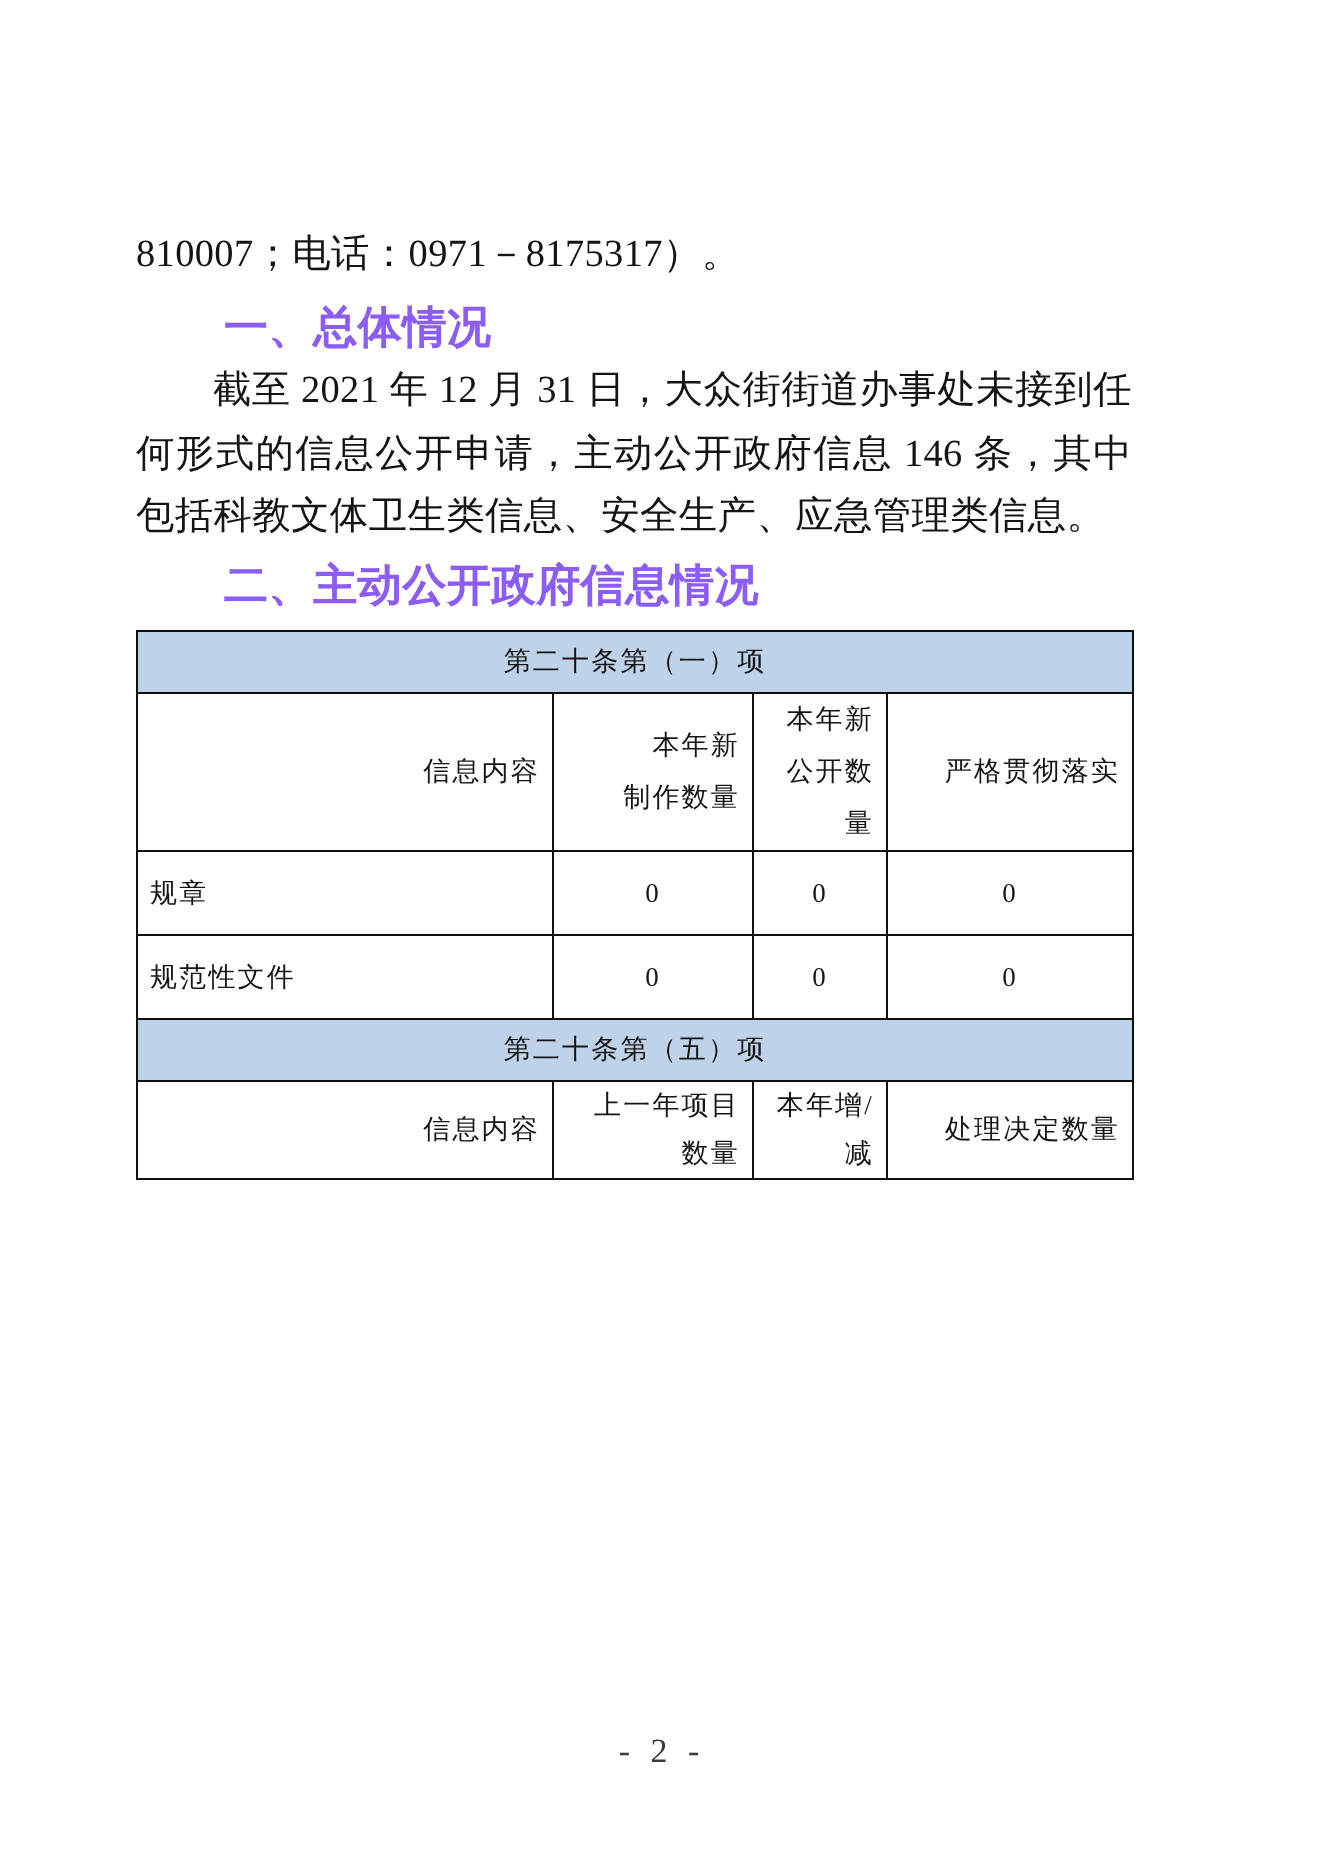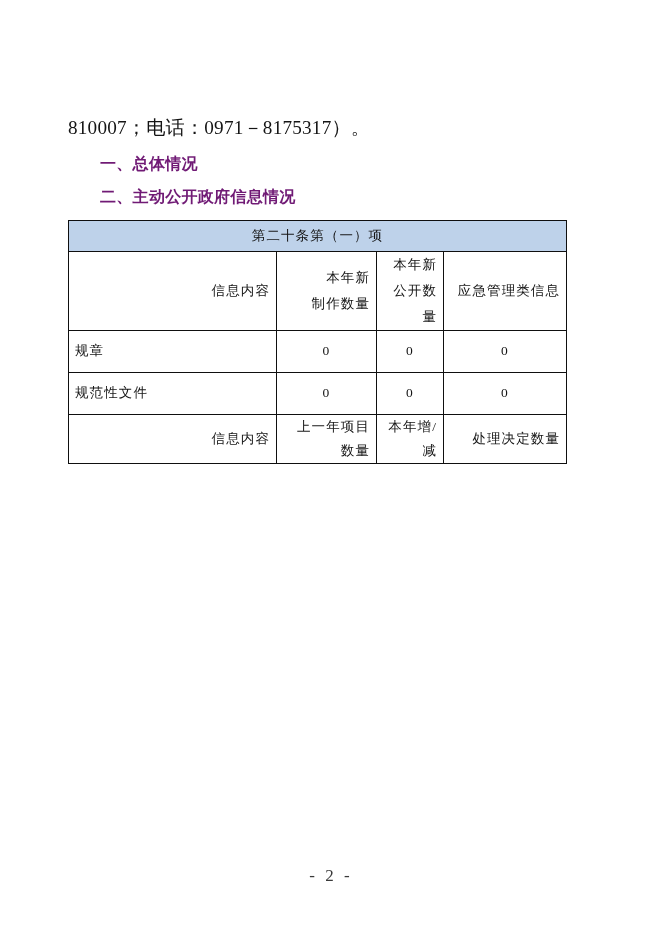--- a/index.html
+++ b/index.html
@@ -42,26 +42,26 @@
   .para.indent {
     text-indent: 2em;
   }
   .first-line {
     margin-bottom: 4px;
   }
 
   
   .heading {
     font-family: "Liberation Sans", "DejaVu Sans", sans-serif;
-    font-size: 16px;
+    font-size: 22px;
     font-weight: bold;
     line-height: 31.5px;
     margin: 2px 0 1px 0;
     text-indent: 2em;
-    color: #701a75;
+    color: #8b5cf6;
     letter-spacing: 0.3px;
   }
 
   
   .tbl-wrap {
     margin-top: 7px;
   }
   table.info-table {
     border-collapse: collapse;
     width: 498px;
@@ -131,20 +131,21 @@
 
 <div class="page">
 
   <div class="content">
 
     <p class="para first-line">810007；电话：0971－8175317）。</p>
 
     <h2 class="heading">一、总体情况</h2>
 
 
+    <p class="para indent">截至 2021 年 12 月 31 日，大众街街道办事处未接到任何形式的信息公开申请，主动公开政府信息 146 条，其中包括科教文体卫生类信息、安全生产、应急管理类信息。</p>
 
     <h2 class="heading">二、主动公开政府信息情况</h2>
 
     <div class="tbl-wrap">
       <table class="info-table">
         <colgroup>
           <col class="c1">
             <col class="c2">
             <col class="c3">
             <col class="c4">
@@ -157,37 +158,40 @@
           <tr>
             <td class="colhead tall">信息内容</td>
             <td class="colhead tall stack">
               <span>本年新</span>
               <span>制作数量</span>
             </td>
             <td class="colhead tall stack">
               <span>本年新</span>
               <span>公开数量</span>
             </td>
-            <td class="colhead tall">应急管理类信息</td>
+            <td class="colhead tall">严格贯彻落实</td>
           </tr>
 
           <tr>
             <td class="rowlabel">规章</td>
             <td class="num">0</td>
             <td class="num">0</td>
             <td class="num">0</td>
           </tr>
 
           <tr>
             <td class="rowlabel">规范性文件</td>
             <td class="num">0</td>
             <td class="num">0</td>
             <td class="num">0</td>
           </tr>
 
+          <tr>
+            <td class="band" colspan="4">第二十条第（五）项</td>
+          </tr>
 
           <tr>
             <td class="colhead colhead-row">信息内容</td>
             <td class="colhead colhead-row">上一年项目数量</td>
             <td class="colhead colhead-row">本年增/减</td>
             <td class="colhead colhead-row">处理决定数量</td>
           </tr>
         </tbody>
       </table>
     </div>

